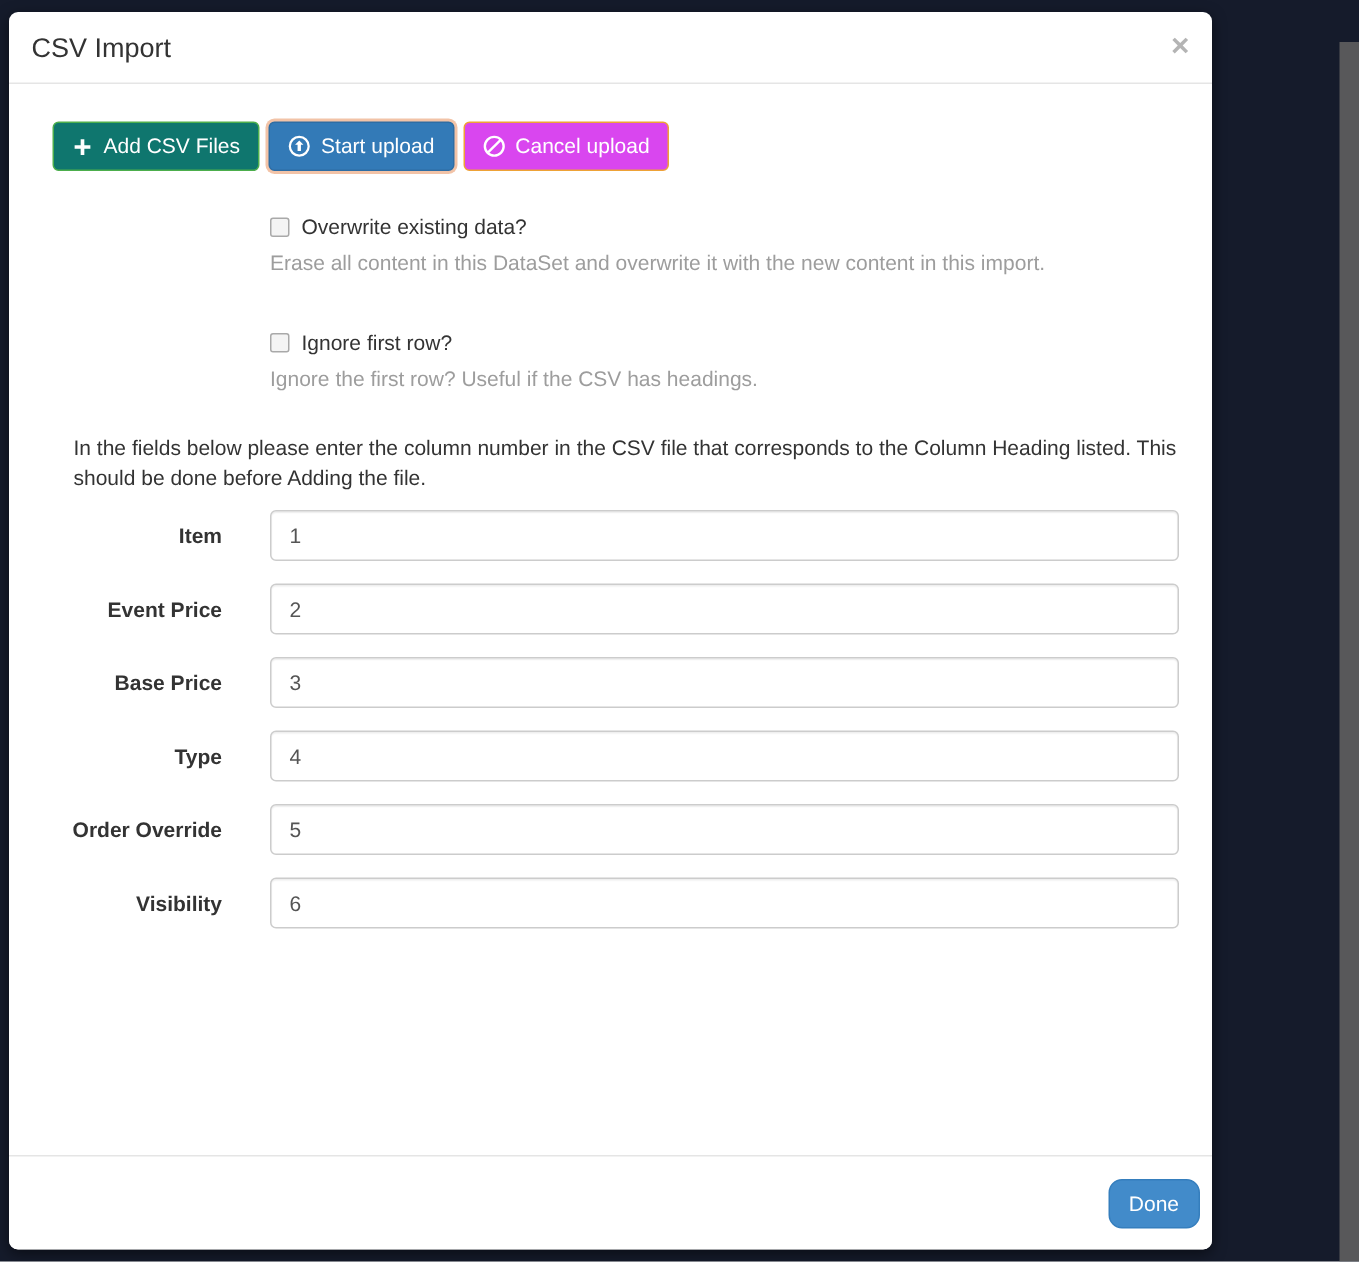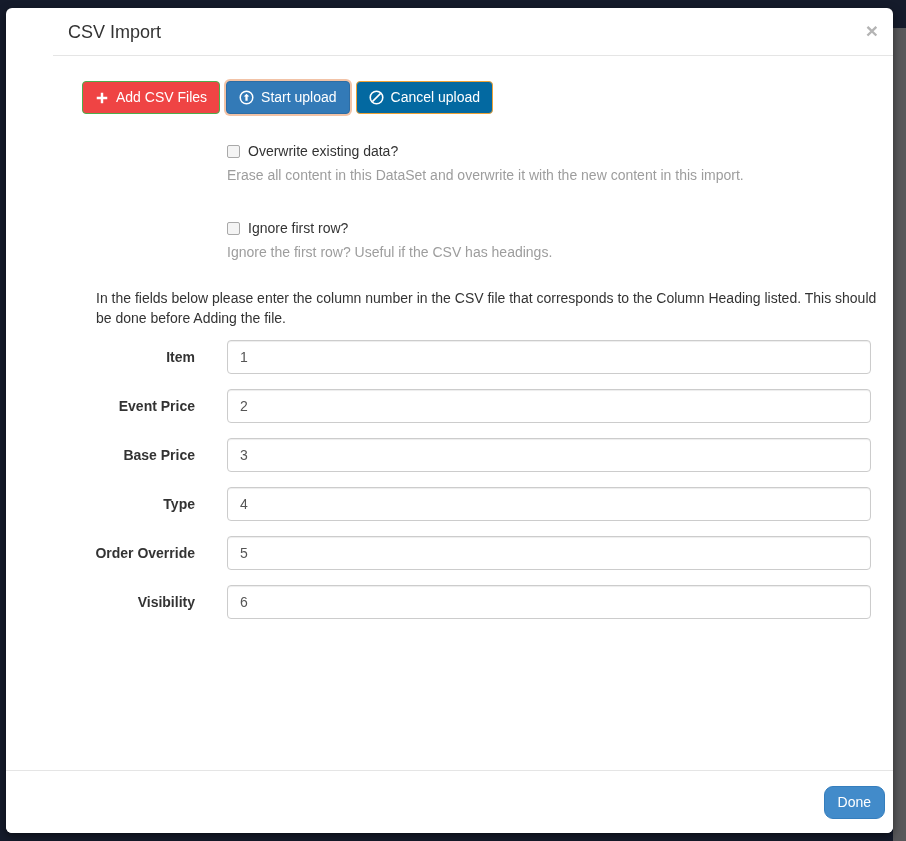--- a/index.html
+++ b/index.html
@@ -9,25 +9,24 @@
     font-size: 14px;
     color: #333;
     background: #151b2b;
     position: relative;
   }
   .scrollbar-strip {
     position: absolute; top: 28px; right: 0; width: 13px; height: 813px;
     background: #58585a;
   }
   .modal-dialog {
-    position: absolute; left: 6px; top: 8px; width: 887px; height: 825px;
+    position: absolute; left: 6px; top: 8px; width: 802px; height: 825px;
     background: #fff; border-radius: 6px;
     box-shadow: 0 3px 9px rgba(0,0,0,.5);
     overflow: hidden;
-    padding-left: 47px;
   }
   
   .modal-header {
     padding: 13px 15px 12px 15px;
     border-bottom: 1px solid #e5e5e5;
     position: relative;
   }
   .modal-title { font-size: 18px; line-height: 22px; font-weight: normal; color: #333; }
   .close-btn {
     position: absolute; top: 12px; right: 15px;
@@ -49,23 +48,23 @@
   }
   .toolbar { margin-top: 25px; margin-left: 14px; display: flex; gap: 6px; }
   .btn {
     display: inline-flex; align-items: center; gap: 7px;
     padding: 6px 12px;
     font-size: 14px; line-height: 19px;
     border-radius: 4px; border: 1px solid transparent;
     color: #fff; cursor: pointer;
     font-family: "Liberation Sans", sans-serif;
   }
-  .btn-add { background: #ef4444; border-color: #4cae4c; }
+  .btn-add { background: #0f766e; border-color: #4cae4c; }
   .btn-start { background: #337ab7; border-color: #2e6da4; box-shadow: 0 0 0 2px #f2c3a7; text-align: right; }
-  .btn-cancel { background: #0369a1; border-color: #eea236; }
+  .btn-cancel { background: #d946ef; border-color: #eea236; }
   .btn svg { display: block; }
   
   .checkbox-section { margin-top: 27px; margin-left: 159px; }
   .checkbox-group { margin-bottom: 33px; }
   .checkbox-group:last-child { margin-bottom: 0; }
   .checkbox-row { display: flex; align-items: center; gap: 8px; line-height: 20px; }
   .checkbox-row input[type="checkbox"] {
     appearance: none; -webkit-appearance: none;
     width: 13px; height: 13px;
     border: 1px solid #a9a9a9; border-radius: 2px;

